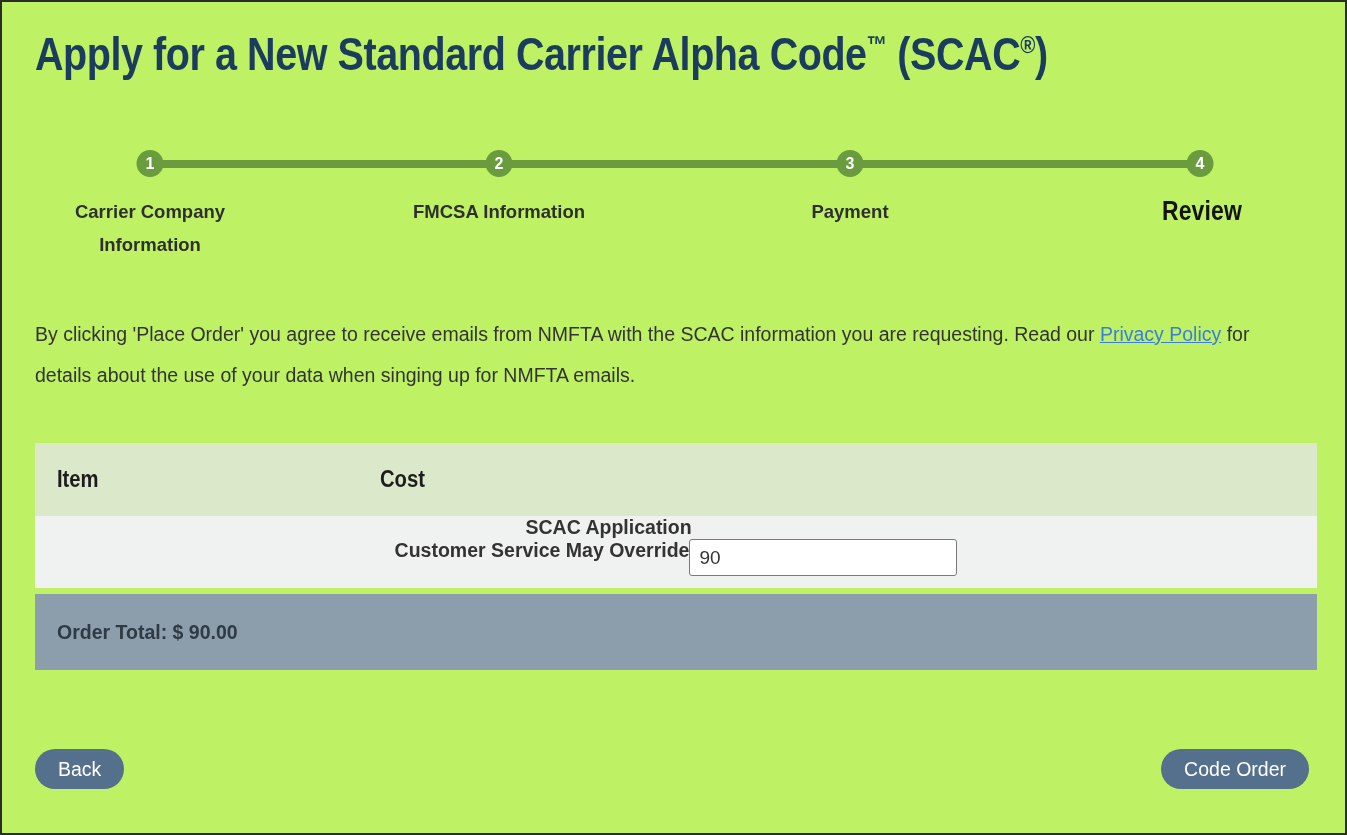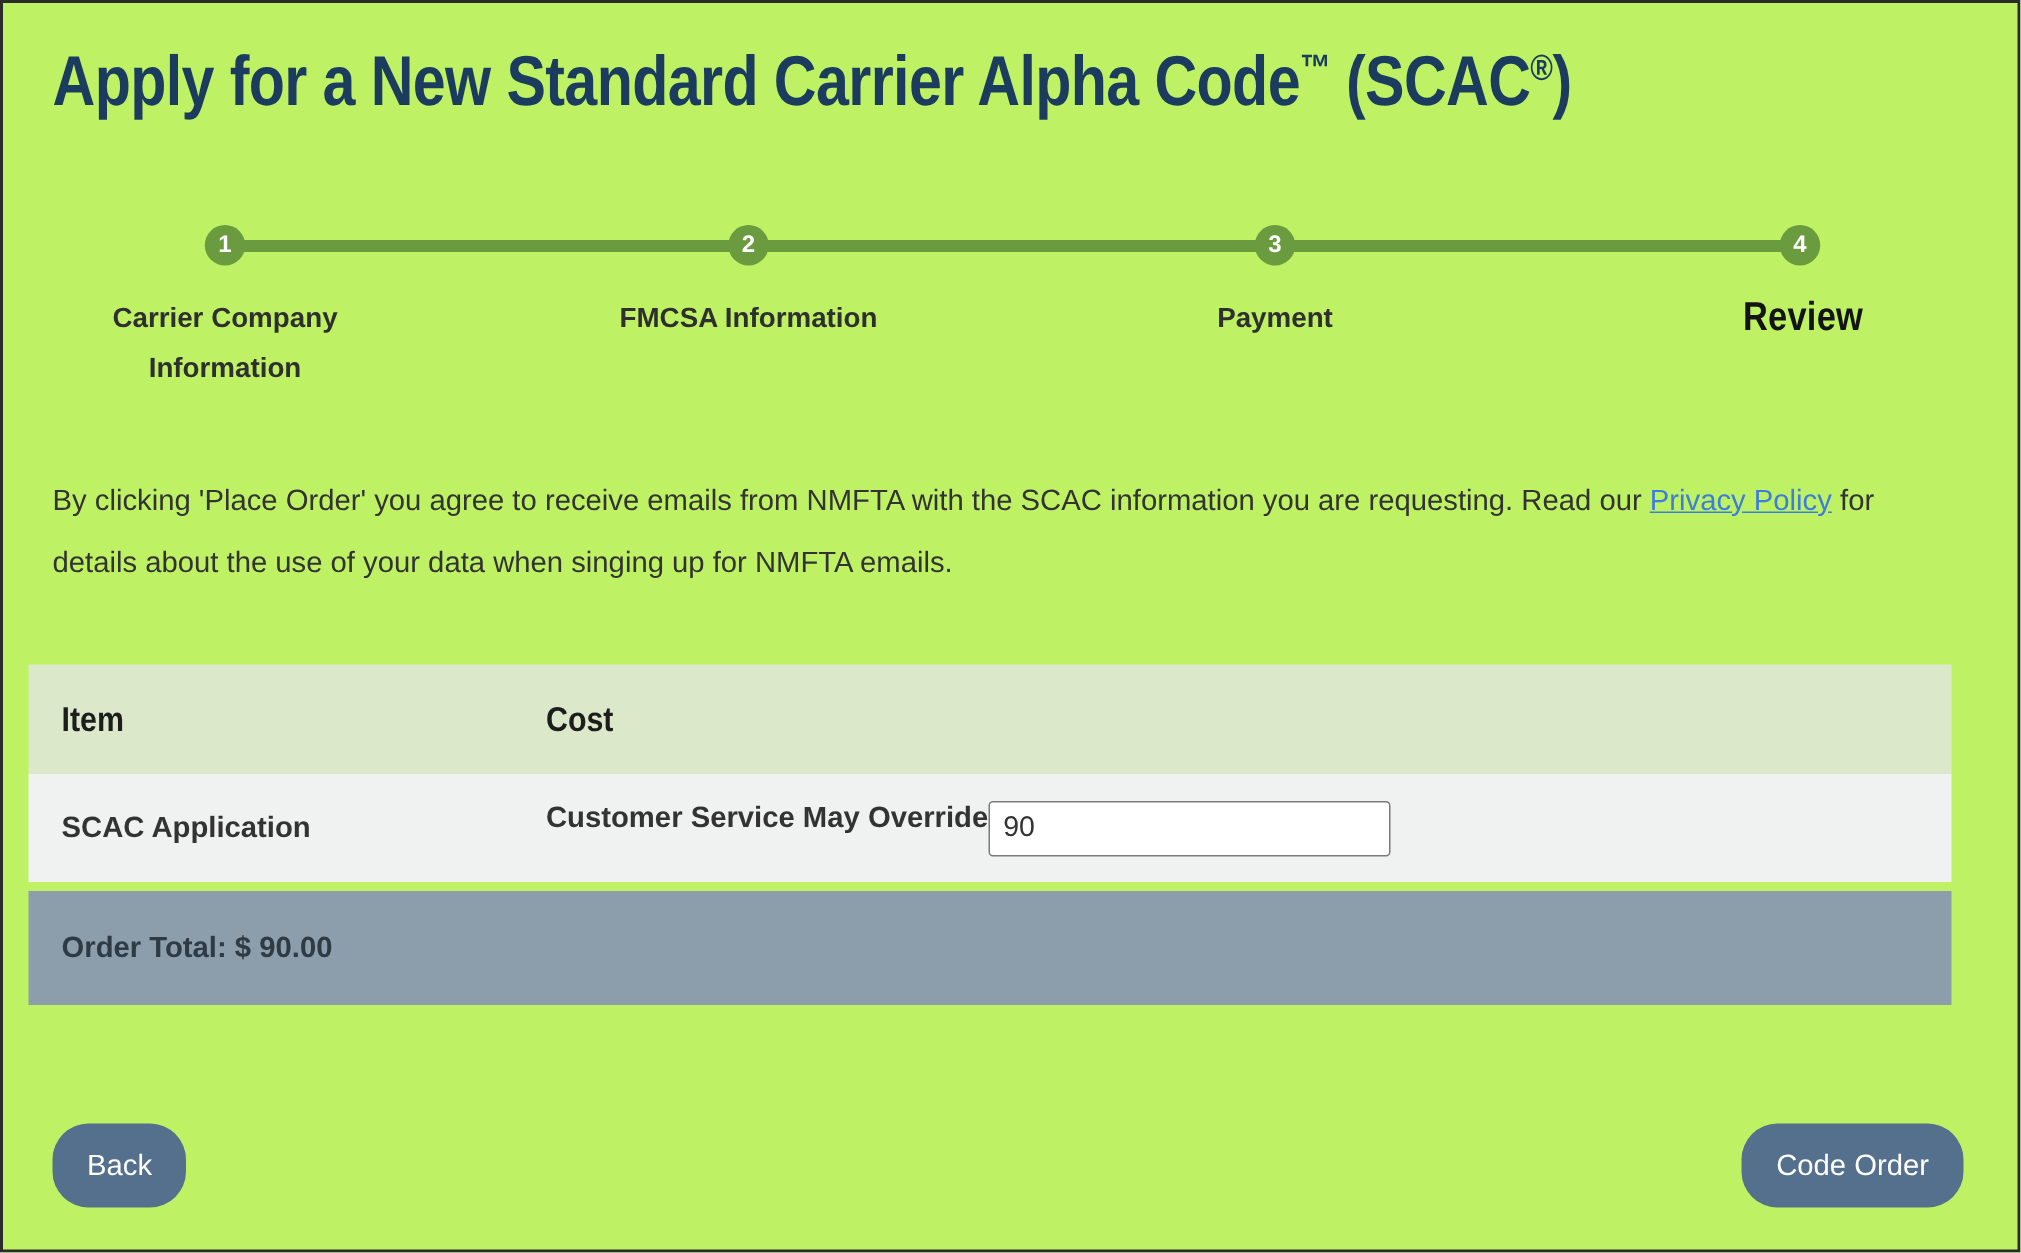--- a/index.html
+++ b/index.html
@@ -89,21 +89,21 @@
     line-height: 41px;
     color: #333333;
   }
   .agreement a {
     color: #3d7edb;
     text-decoration: underline;
     cursor: pointer;
   }
 
   
-  .order-table { position: absolute; left: 17px; top: 441px; width: 1282px; }
+  .order-table { position: absolute; left: 33px; top: 441px; width: 1282px; }
   .t-header {
     height: 73px;
     background: #dbe8ca;
     display: flex;
     align-items: center;
   }
   .t-header .cell-item, .t-row .cell-item { width: 345px; padding-left: 22px; flex: 0 0 auto; }
   .t-header .cell-cost, .t-row .cell-cost { flex: 1; display: flex; align-items: flex-start; }
   .th-text {
     font-size: 23px;
@@ -114,20 +114,21 @@
     transform-origin: left center;
   }
   .t-row {
     height: 72px;
     background: #f0f1f1;
     display: flex;
     align-items: center;
     font-size: 19.5px;
     font-weight: bold;
     color: #333333;
+    flex-direction: column;
   }
   .cost-input {
     margin-left: 0;
     width: 268px;
     height: 37px;
     border: 1px solid #7a7a7a;
     border-radius: 3px;
     background: #ffffff;
     font-family: "Liberation Sans", sans-serif;
     font-size: 19px;
@@ -143,21 +144,21 @@
     font-size: 19.5px;
     font-weight: bold;
     color: #2e3a44;
   }
   .t-total .total-text { padding-left: 22px; }
 
   
   .btn {
     position: absolute;
     top: 747px;
-    height: 56px;
+    height: 40px;
     border: none;
     border-radius: 24px;
     background: #54708c;
     color: #ffffff;
     font-family: "Liberation Sans", sans-serif;
     font-size: 19.5px;
     padding: 0 23px;
     cursor: pointer;
     display: flex;
     align-items: center;

